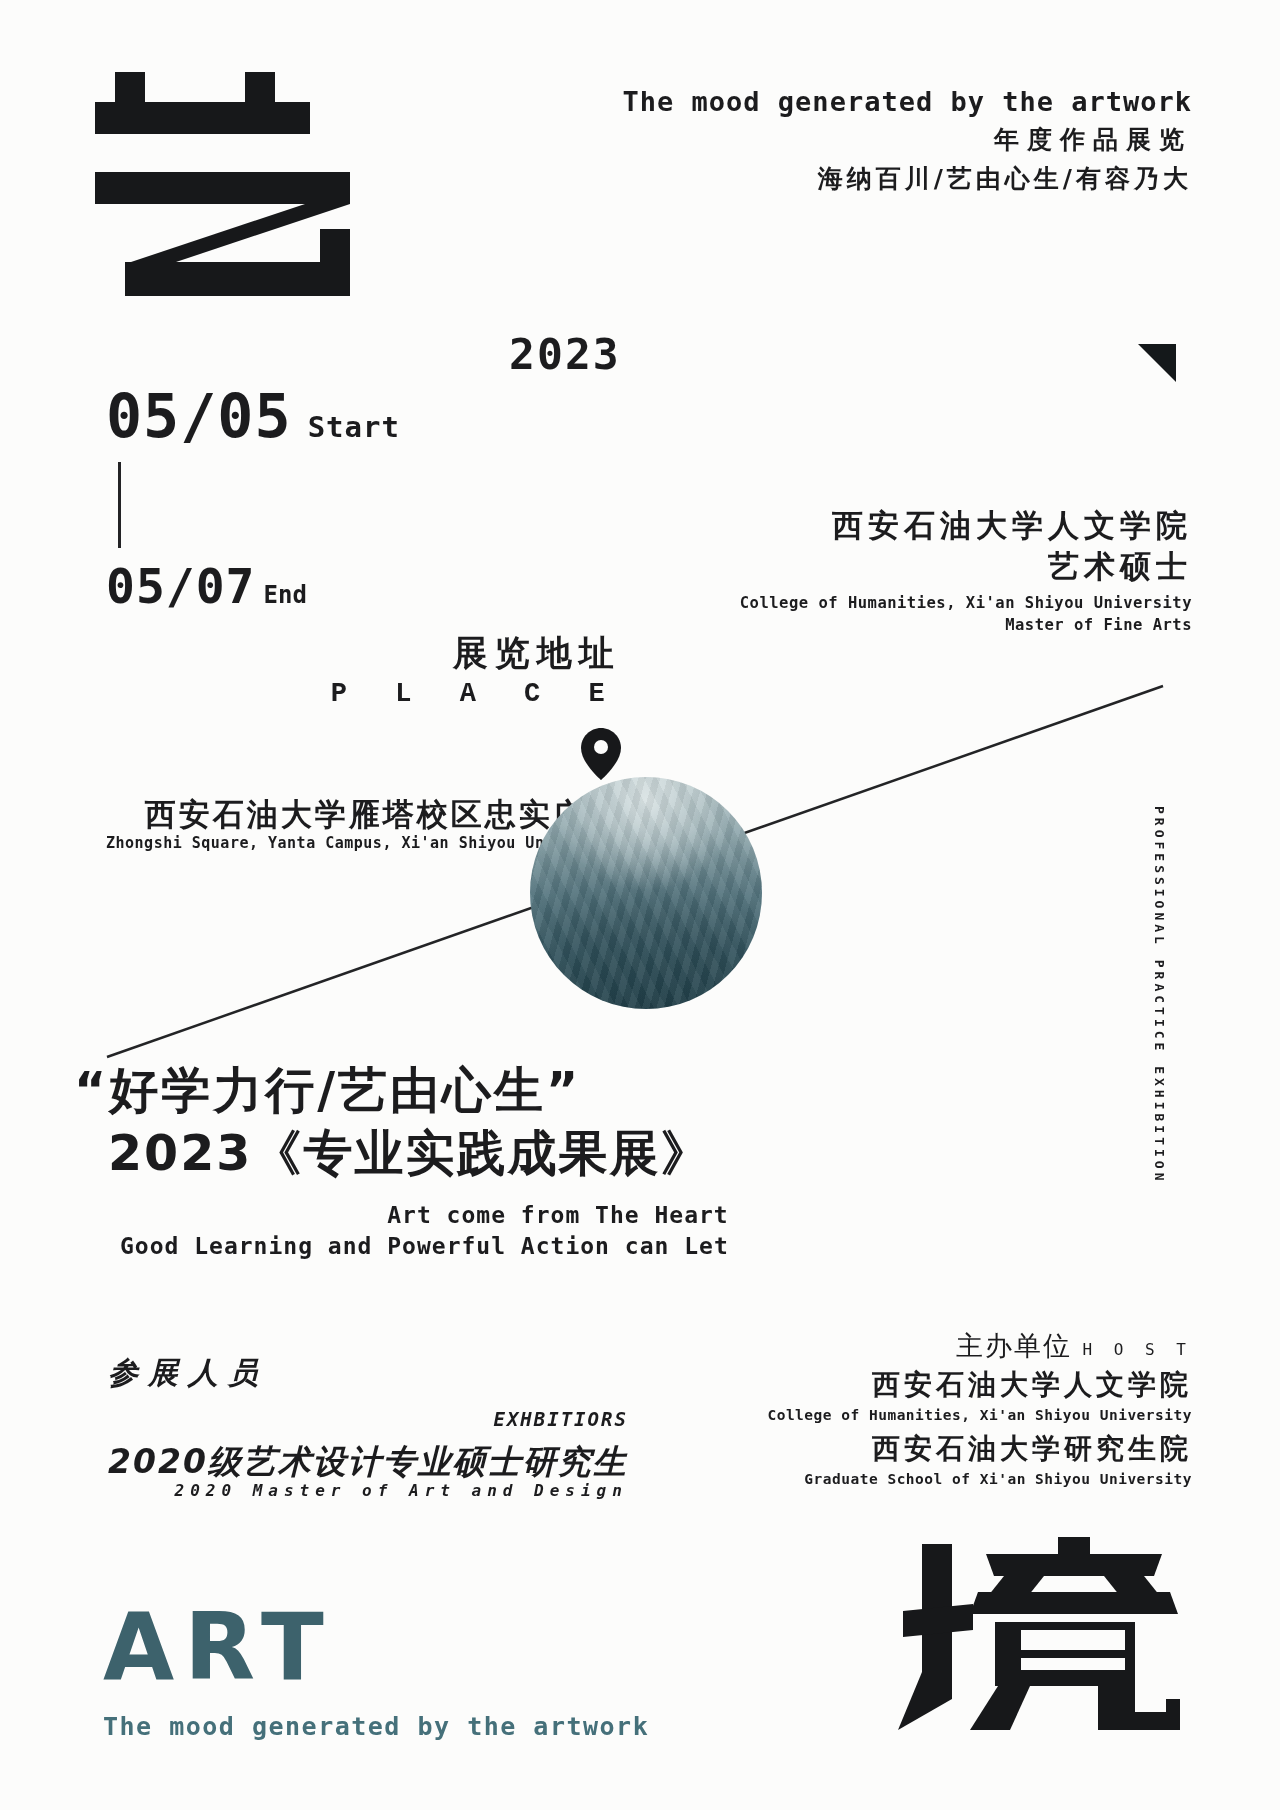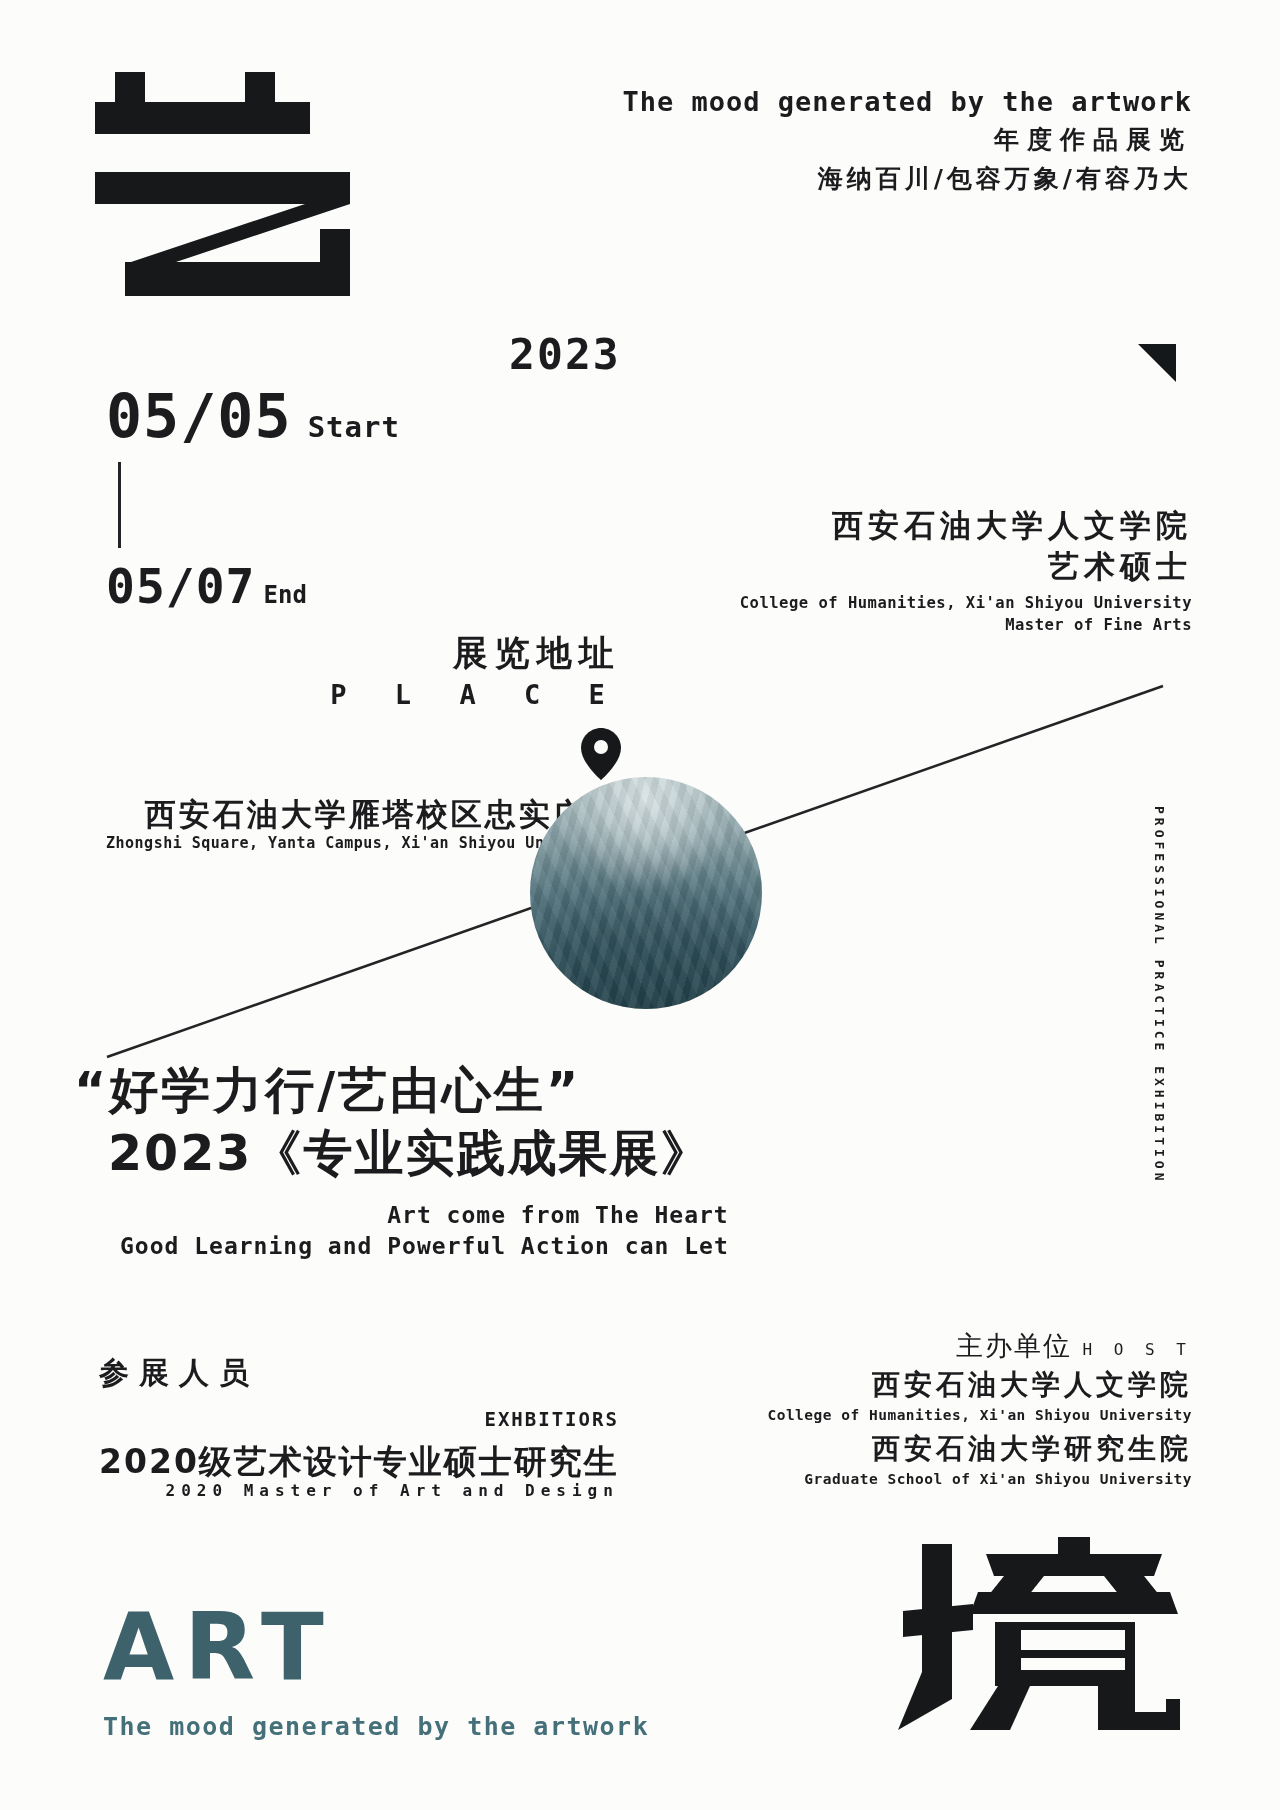--- a/index.html
+++ b/index.html
@@ -27,21 +27,21 @@
   .schedule{left:106px;top:333px;line-height:1;}
   .year{font-size:43px;font-weight:bold;letter-spacing:2px;}
   .daterow{display:flex;align-items:flex-end;margin-top:10px;}
   .date-lg{font-size:60px;font-weight:bold;letter-spacing:1px;}
   .lab-lg{font-size:29px;font-weight:bold;margin-left:16px;margin-bottom:4px;letter-spacing:1px;}
   .vline{width:3px;height:86px;background:#232325;margin:16px 0 0 12px;}
   .daterow2{display:flex;align-items:flex-end;margin-top:14px;}
   .date-md{font-size:48px;font-weight:bold;letter-spacing:1px;}
   .lab-md{font-size:24px;font-weight:bold;margin-left:8px;margin-bottom:3px;}
   .place-cn{margin-top:26px;font-size:35px;font-weight:bold;letter-spacing:7px;}
-  .place-en{margin-top:10px;font-size:27px;font-weight:bold;letter-spacing:16px;}
+  .place-en{margin-top:10px;font-size:27px;font-weight:bold;letter-spacing:16px;font-family:Liberation Mono, monospace;}
   .pin-wrap{margin-top:20px;}
   .venue-cn{margin-top:16px;font-size:31px;font-weight:bold;letter-spacing:3px;}
   .venue-en{margin-top:6px;font-size:15px;font-weight:bold;letter-spacing:0.5px;}
 
   
   .institution{right:88px;top:510px;text-align:right;line-height:1;}
   .inst-cn{font-size:31px;font-weight:bold;letter-spacing:5px;}
   .inst-cn2{margin-top:10px;font-size:31px;font-weight:bold;letter-spacing:5px;}
   .inst-en{margin-top:14px;font-size:15.5px;font-weight:bold;letter-spacing:0.5px;}
   .inst-en2{margin-top:6px;font-size:15.5px;font-weight:bold;letter-spacing:0.5px;}
@@ -76,21 +76,21 @@
     font-family:"DejaVu Sans Mono",monospace;white-space:nowrap;
   }
 
   
   .headline{left:74px;top:1066px;line-height:1;}
   .hl-cn1{font-size:49px;font-weight:bold;letter-spacing:3px;}
   .hl-cn2{margin-top:14px;margin-left:34px;font-size:49px;font-weight:bold;letter-spacing:2px;}
   .hl-en{margin-top:22px;margin-left:46px;font-size:23px;font-weight:bold;letter-spacing:1px;line-height:1.35;}
 
   
-  .exhibitors{left:99px;top:1358px;line-height:1;}
+  .exhibitors{left:108px;top:1358px;line-height:1;font-style:italic;}
   .ex-cn{font-size:30px;font-weight:bold;letter-spacing:10px;}
   .ex-en{margin-top:22px;font-size:19px;font-weight:bold;letter-spacing:2px;}
   .ex-line-cn{margin-top:16px;font-size:33px;font-weight:bold;letter-spacing:2px;}
   .ex-line-en{margin-top:5px;font-size:16px;font-weight:bold;letter-spacing:6px;}
 
   
   .host{right:88px;top:1332px;text-align:right;line-height:1;}
   .host-label{font-size:27px;font-weight:normal;letter-spacing:2px;}
   .host-label .host-en{font-size:16px;letter-spacing:6px;font-family:"DejaVu Sans Mono",monospace;}
   .host-cn{margin-top:12px;font-size:28px;font-weight:bold;letter-spacing:4px;}
@@ -112,21 +112,21 @@
     <rect class="glyph-fill" x="0" y="30" width="215" height="32"></rect>
     <rect class="glyph-fill" x="0" y="100" width="255" height="32"></rect>
     <polygon class="glyph-fill" points="255,132 210,132 30,192 75,192"></polygon>
     <rect class="glyph-fill" x="30" y="190" width="225" height="34"></rect>
     <rect class="glyph-fill" x="225" y="157" width="30" height="67"></rect>
   </svg>
 
   <div class="abs top-right">
     <div class="tr-en mono">The mood generated by the artwork</div>
     <div class="tr-cn1 cjk">年度作品展览</div>
-    <div class="tr-cn2 cjk">海纳百川/包容万象/有容乃大</div>
+    <div class="tr-cn2 cjk">海纳百川/艺由心生/有容乃大</div>
   </div>
 
   <div class="abs corner-tri"></div>
 
   <div class="abs schedule mono">
     <div class="year">2023</div>
     <div class="daterow">
       <span class="date-lg">05/05</span>
       <span class="lab-lg">Start</span>
     </div>

